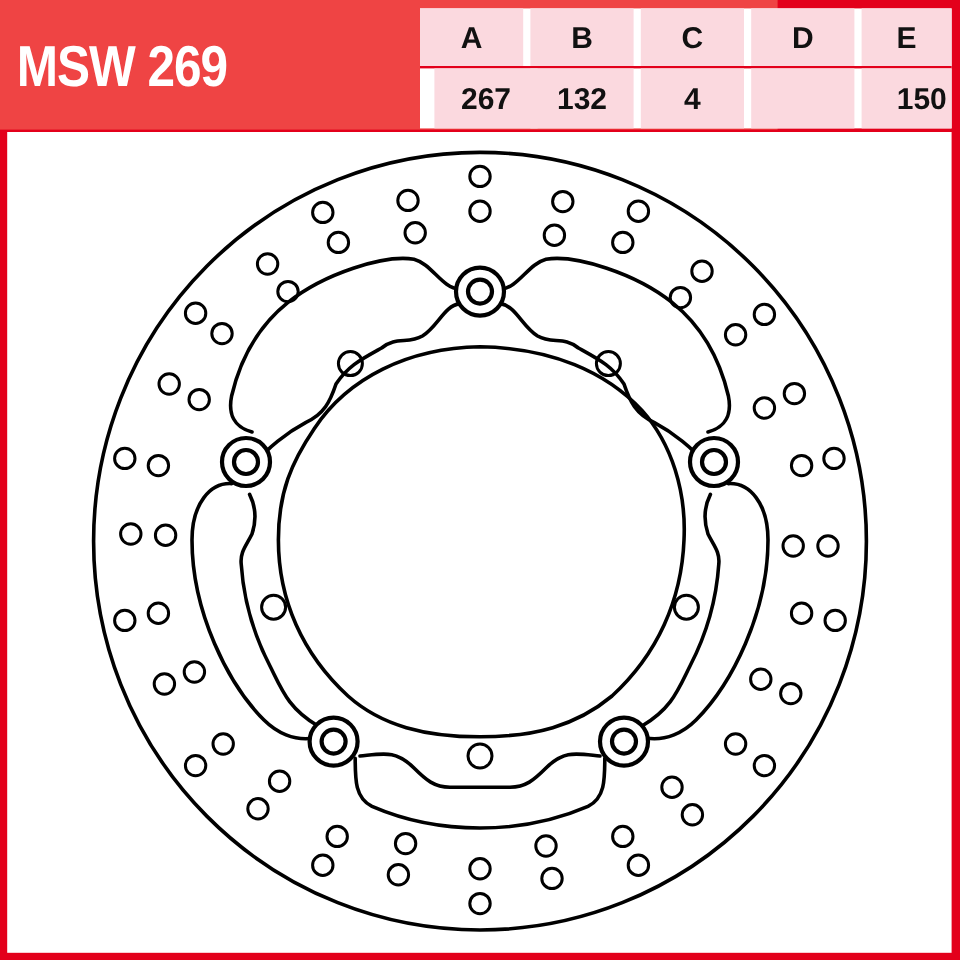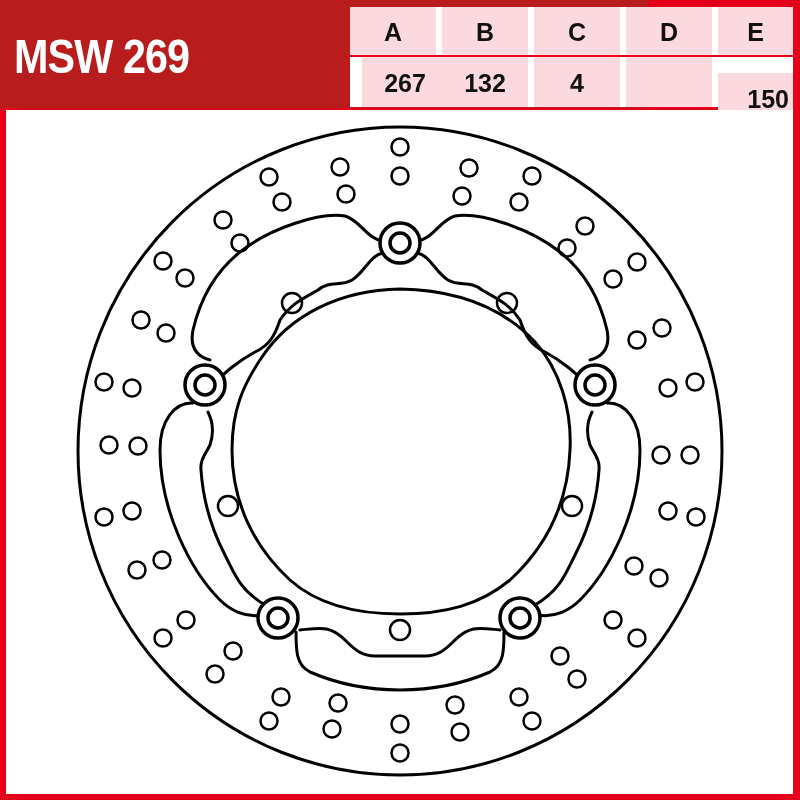--- a/index.html
+++ b/index.html
@@ -1,17 +1,17 @@
 <!DOCTYPE html>
 <html><head>
 <meta charset="utf-8">
 <style>
   html, body { margin: 0; padding: 0; }
   body { width: 800px; height: 800px; position: relative; overflow: hidden; background: #e3001b; font-family: "Liberation Sans", sans-serif; }
-  .header { position: absolute; left: 0; top: 0; width: 648px; height: 108px; background: #b91c1c; }
+  .header { position: absolute; left: 0; top: 0; width: 648px; height: 108px; background: #ef4444; }
   .title { position: absolute; left: 14px; top: 30px; font-size: 48px; font-weight: bold; color: #ffffff; letter-spacing: -1px; line-height: 54px; transform: scaleX(0.86); transform-origin: left center; font-family: "Liberation Sans", sans-serif; }
   .spec-table { position: absolute; left: 350px; top: 7px; width: 443px; height: 100px; background: #ffffff; }
   .cell { position: absolute; background: #fbd9df; color: #111; font-weight: bold; font-size: 25px; text-align: center; font-family: "Liberation Sans", sans-serif; }
   .row-line { position: absolute; left: 0; top: 48px; width: 443px; height: 2px; background: #e3001b; }
   .content { position: absolute; left: 6px; top: 110px; width: 787px; height: 684px; background: #ffffff; }
   svg.disc { position: absolute; left: 0; top: 0; }
 </style>
 </head>
 <body>
 
@@ -21,21 +21,21 @@
     <div class="cell" style="left:0;top:0;width:86px;height:48px;line-height:50px;">A</div>
     <div class="cell" style="left:92px;top:0;width:86px;height:48px;line-height:50px;">B</div>
     <div class="cell" style="left:184px;top:0;width:86px;height:48px;line-height:50px;">C</div>
     <div class="cell" style="left:276px;top:0;width:86px;height:48px;line-height:50px;">D</div>
     <div class="cell" style="left:368px;top:0;width:75px;height:48px;line-height:50px;">E</div>
     <div class="row-line"></div>
     <div class="cell" style="left:12px;top:50px;width:86px;height:50px;line-height:52px;">267</div>
     <div class="cell" style="left:92px;top:50px;width:86px;height:50px;line-height:52px;">132</div>
     <div class="cell" style="left:184px;top:50px;width:86px;height:50px;line-height:52px;">4</div>
     <div class="cell" style="left:276px;top:50px;width:86px;height:50px;line-height:52px;"></div>
-    <div class="cell" style="left:368px;top:66px;width:75px;height:50px;line-height:52px;text-align:right;padding-right:0;box-sizing:border-box;padding-right:4px;">150</div>
+    <div class="cell" style="left:368px;top:50px;width:75px;height:50px;line-height:52px;text-align:right;padding-right:0;box-sizing:border-box;padding-right:4px;">150</div>
   </div>
 </div>
 
 <div class="content"></div>
 
 <svg class="disc" width="800" height="800" viewBox="0 0 800 800">
   <g fill="none" stroke="#000" stroke-width="3" stroke-linejoin="round" stroke-linecap="round">
     <ellipse cx="400" cy="451" rx="322" ry="324"></ellipse>
 
     <path d="

